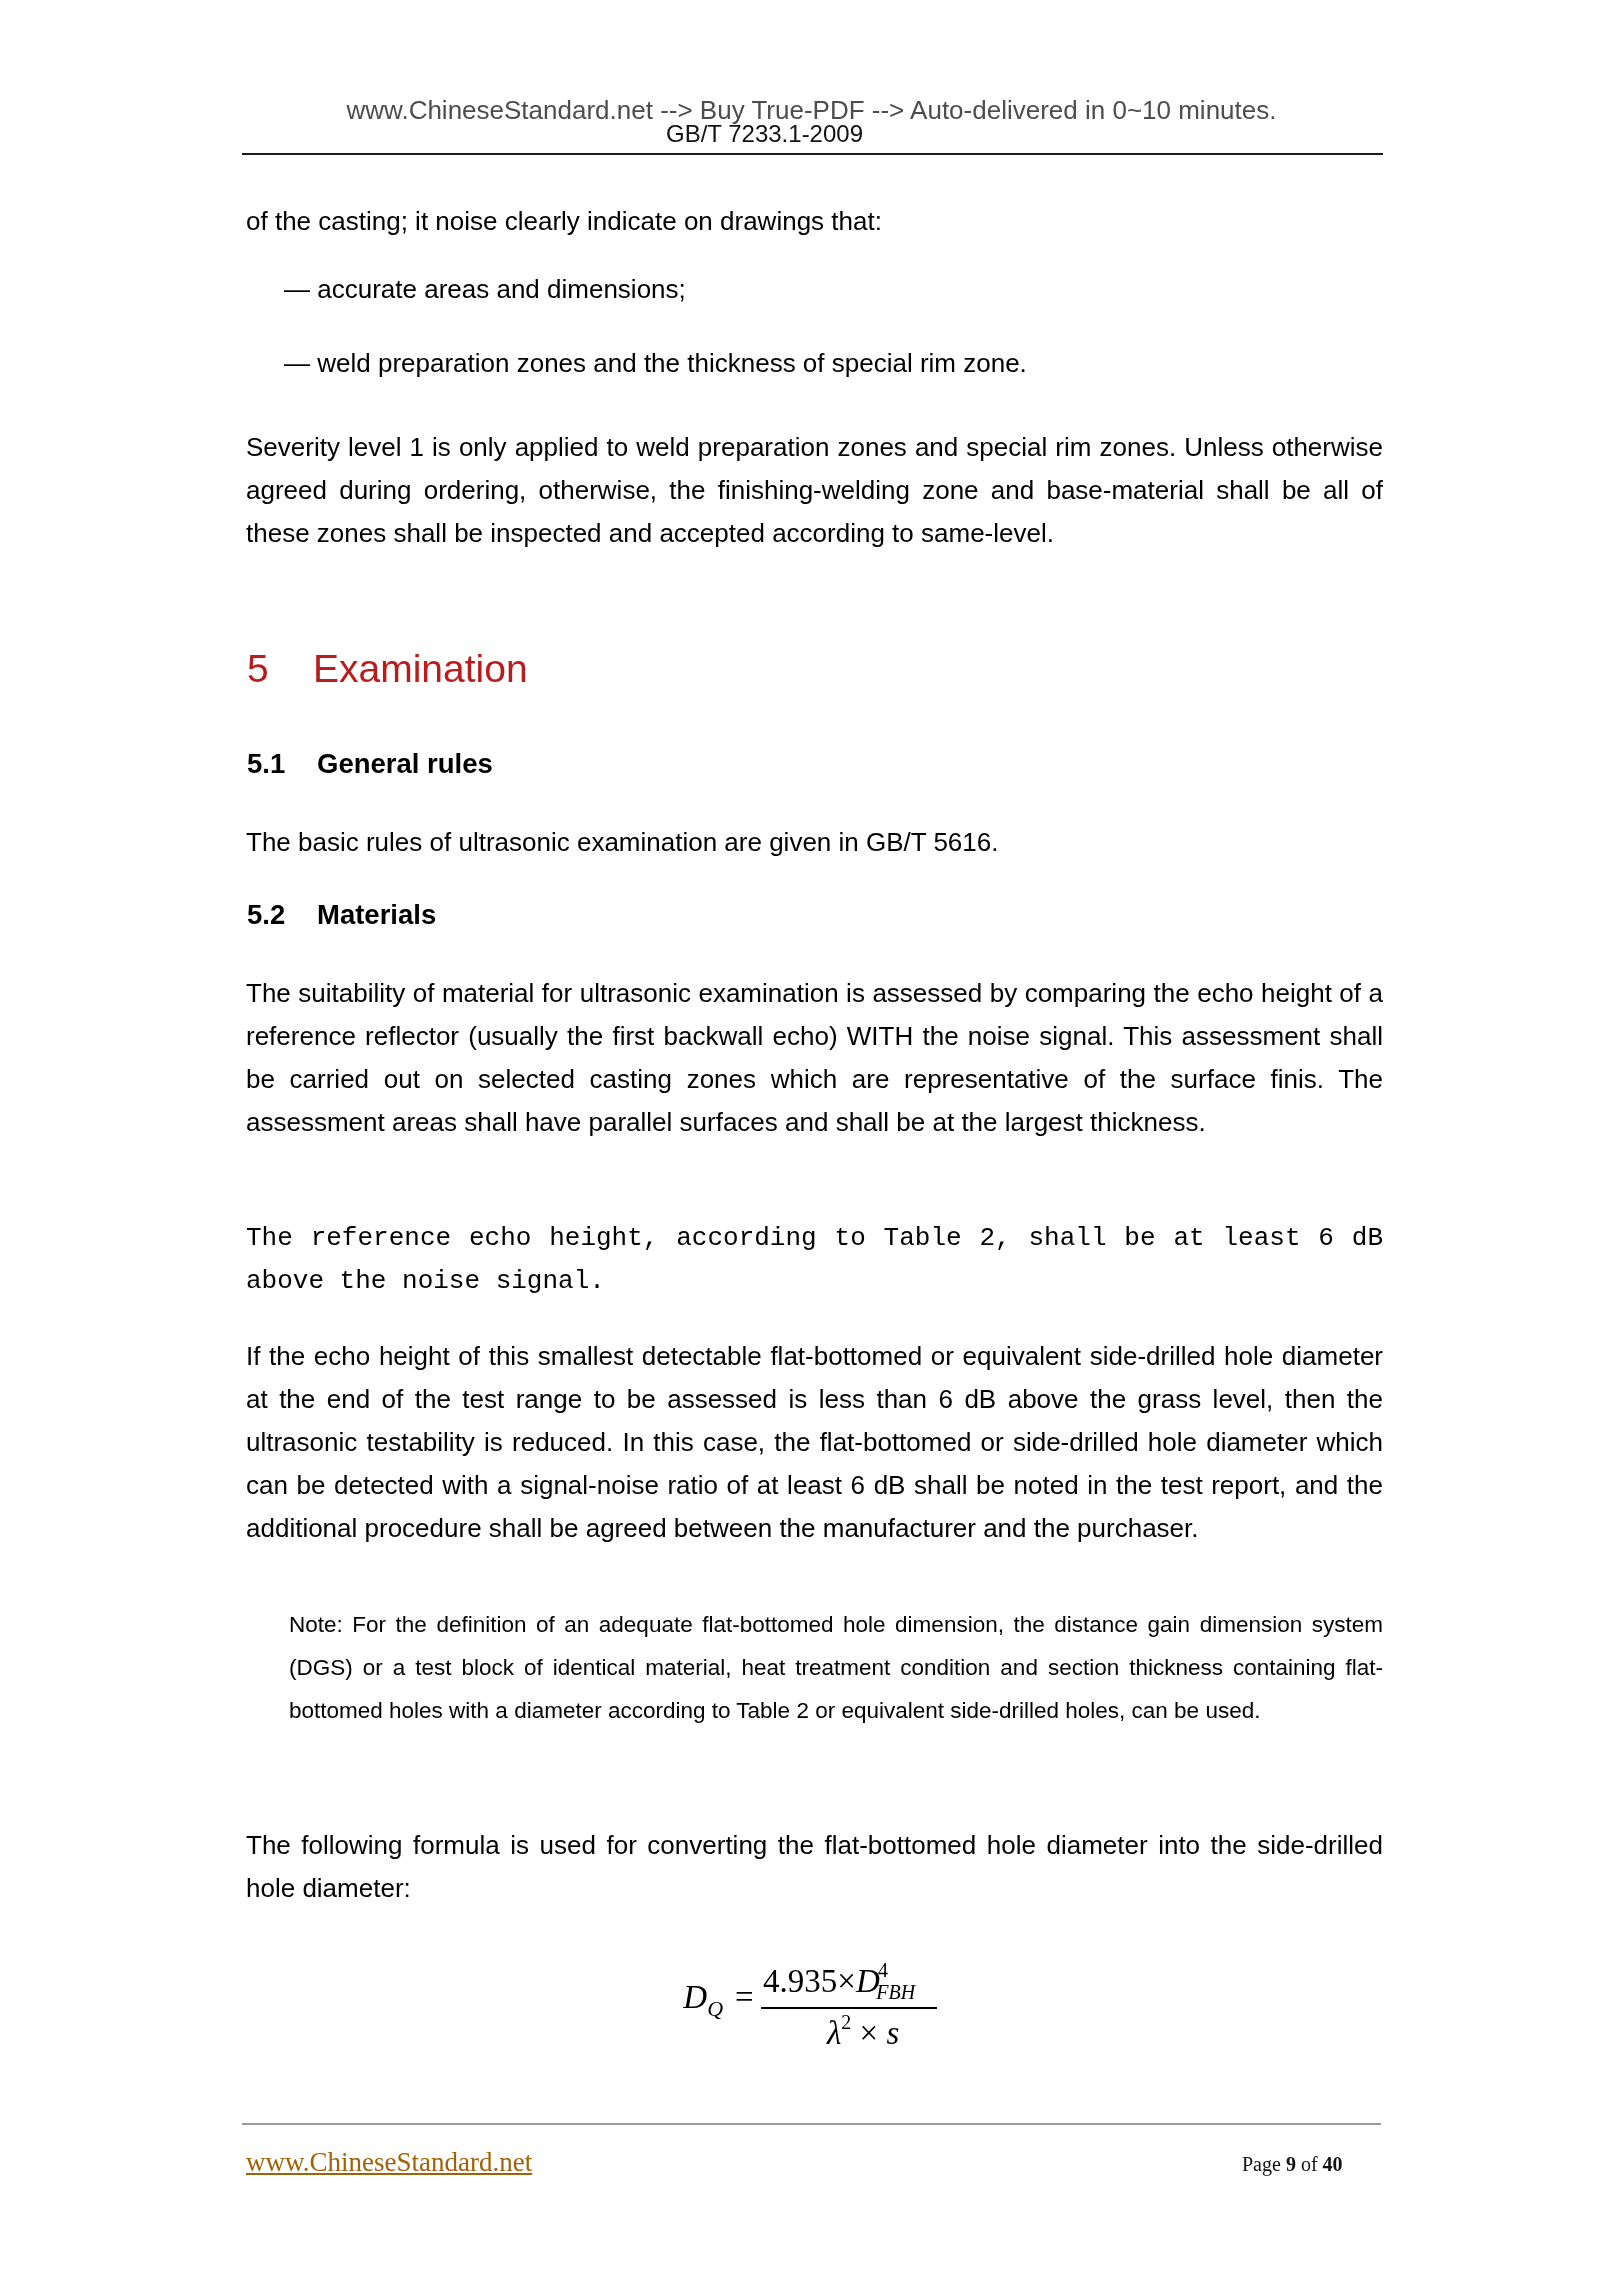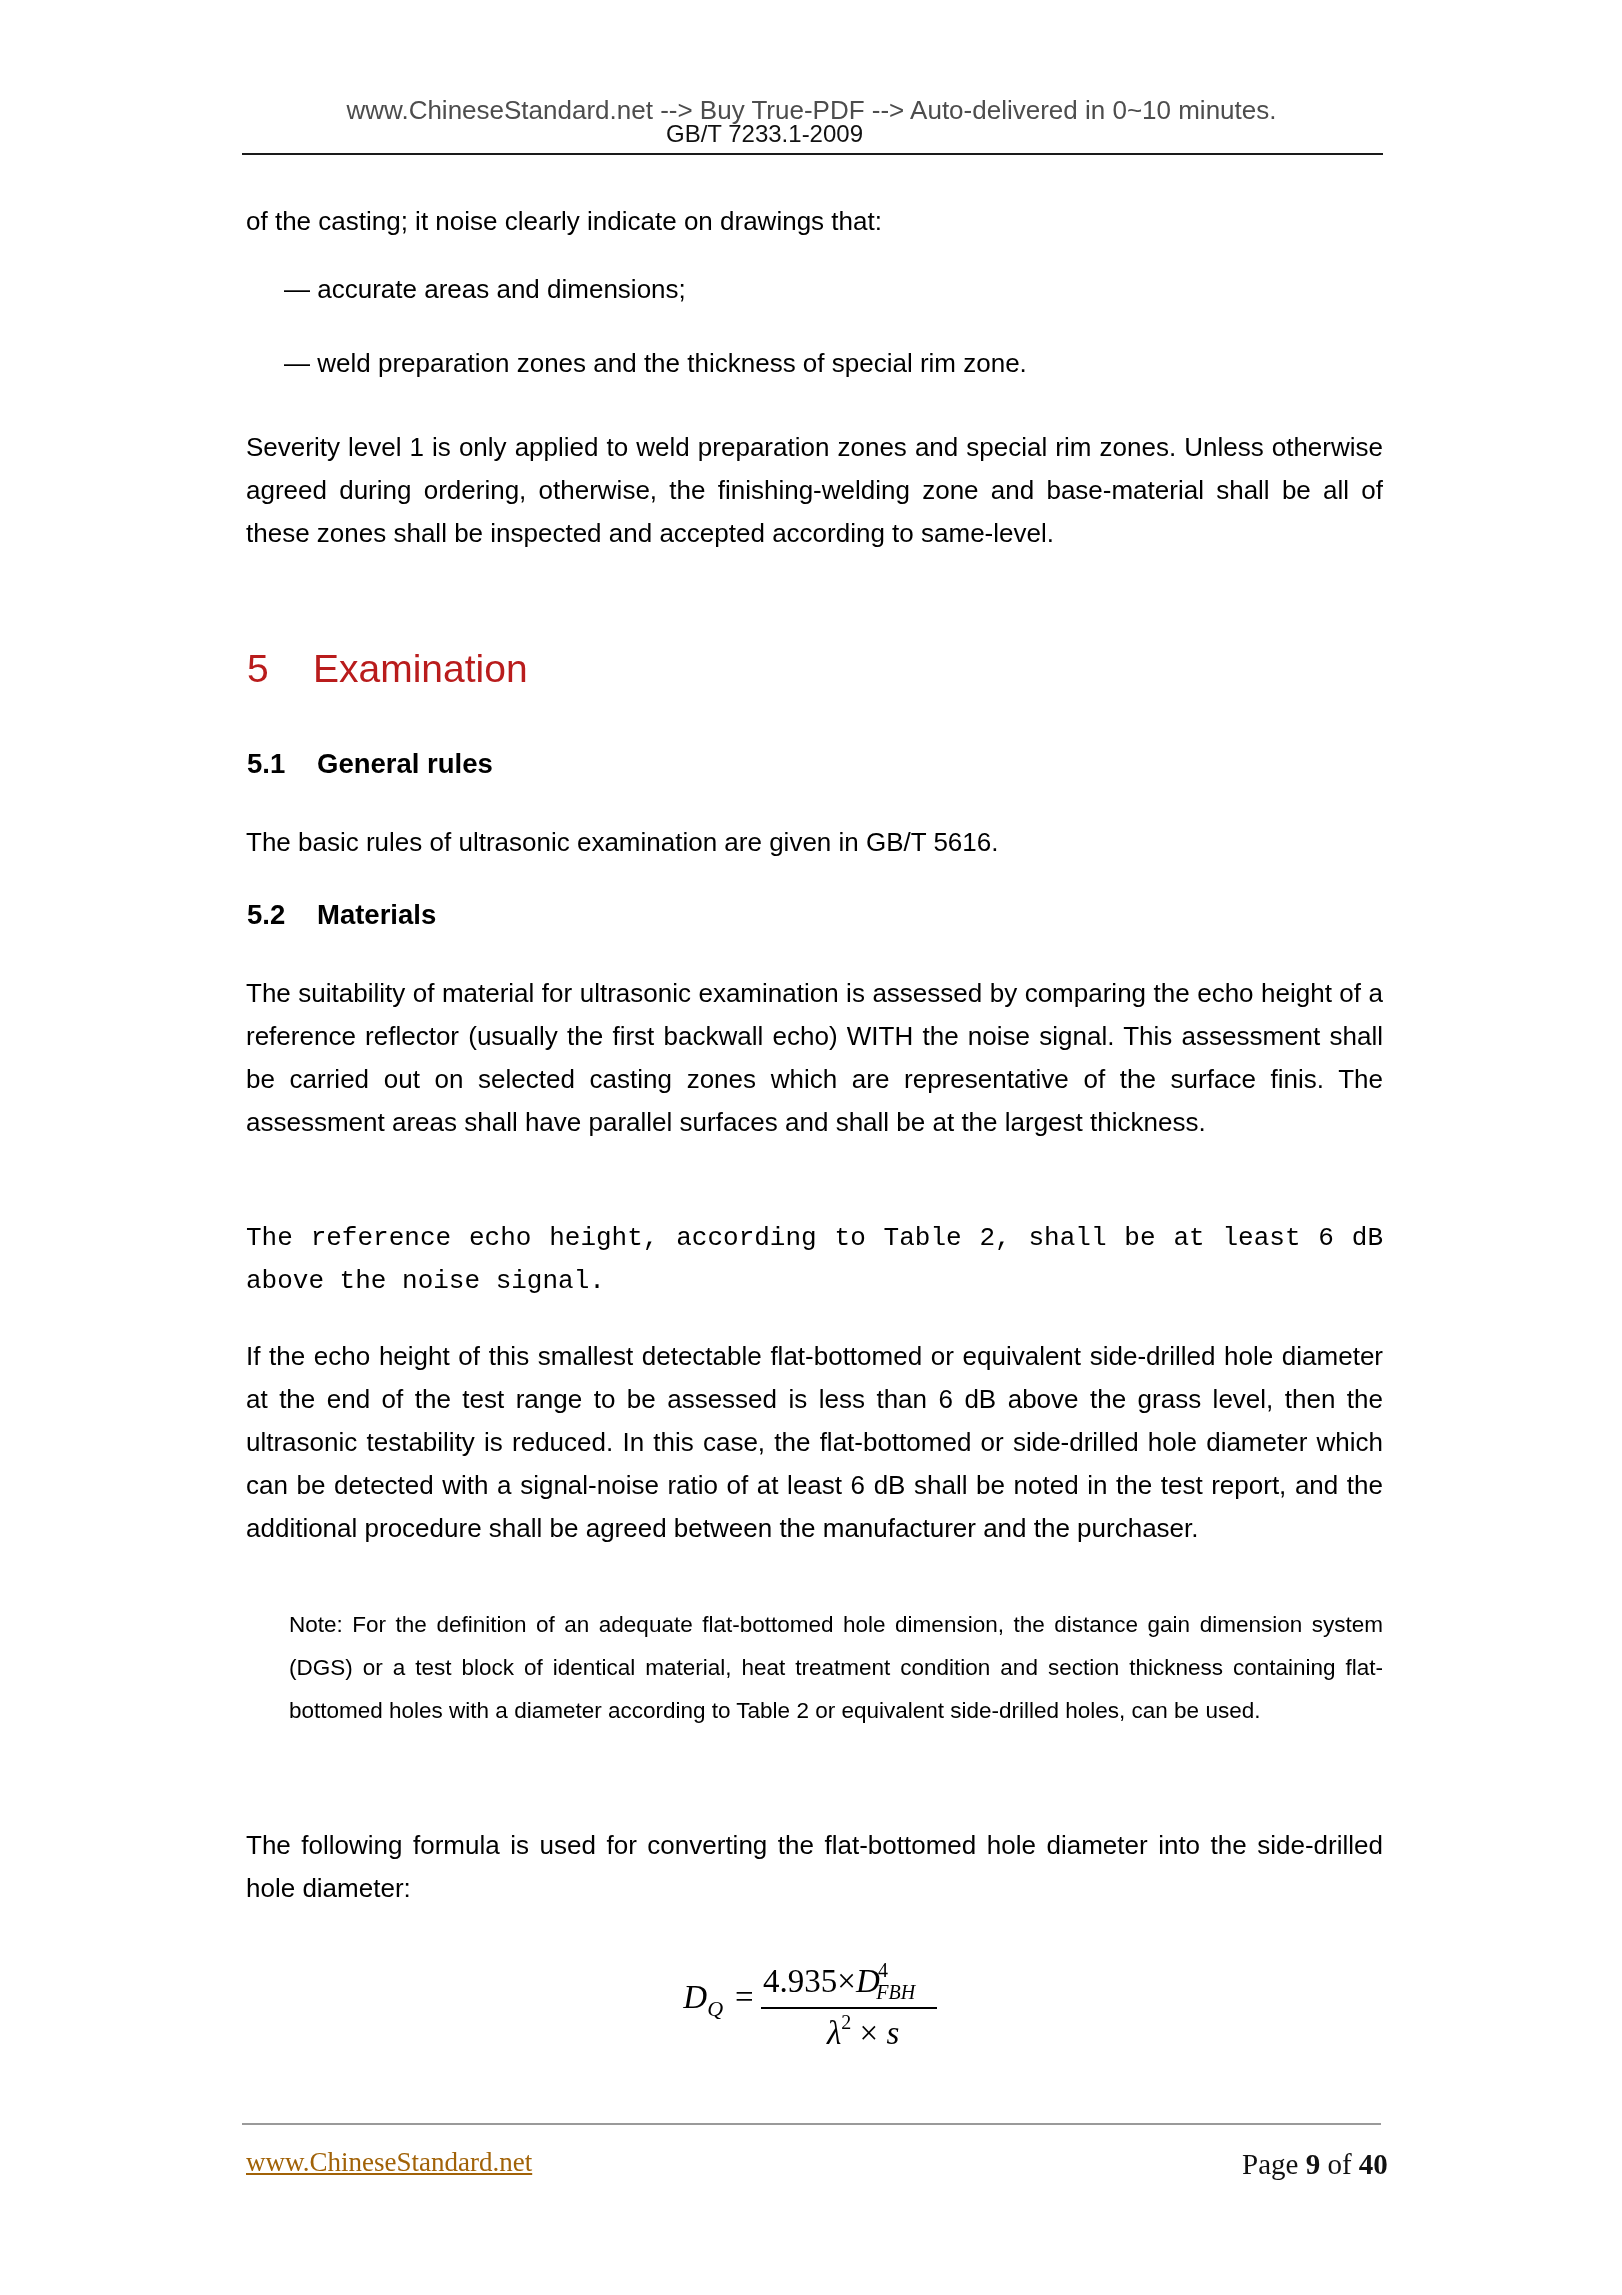--- a/index.html
+++ b/index.html
@@ -30,21 +30,21 @@
   .formula .num .n { font-style: normal; }
   .formula .num .x { font-style: normal; }
   .formula .num sup { font-size: 20px; font-style: normal; vertical-align: 15px; margin-left: -1.7px; }
   .formula .num sub { font-size: 20px; vertical-align: -6.7px; margin-left: -11.7px; }
   .formula .den { position: absolute; left: 152px; top: 52px; white-space: nowrap; }
   .formula .den sup { font-size: 20px; font-style: normal; vertical-align: 15px; }
   .formula .den .x { font-style: normal; }
   .footer-rule { left: 242px; width: 1139px; top: 2123px; height: 1.7px; background: #9a9a9a; }
   .footer-link { left: 246px; top: 2146px; font-family: "Liberation Serif", serif; font-size: 27px;
                  line-height: 32px; color: #a16207; text-decoration: underline; white-space: nowrap; }
-  .footer-page { left: 1242px; top: 2150px; font-family: "Liberation Serif", serif; font-size: 29px;
+  .footer-page { left: 1242px; top: 2150px; font-family: "Liberation Serif", serif; font-size: 20px;
                  line-height: 28px; color: #111; white-space: nowrap; }
   .footer-page b { font-weight: bold; }
 </style>
 </head>
 <body>
 
 <div class="abs banner">www.ChineseStandard.net --&gt; Buy True-PDF --&gt; Auto-delivered in 0~10 minutes.</div>
 <div class="abs std-code">GB/T 7233.1-2009</div>
 <div class="abs header-rule"></div>
 

